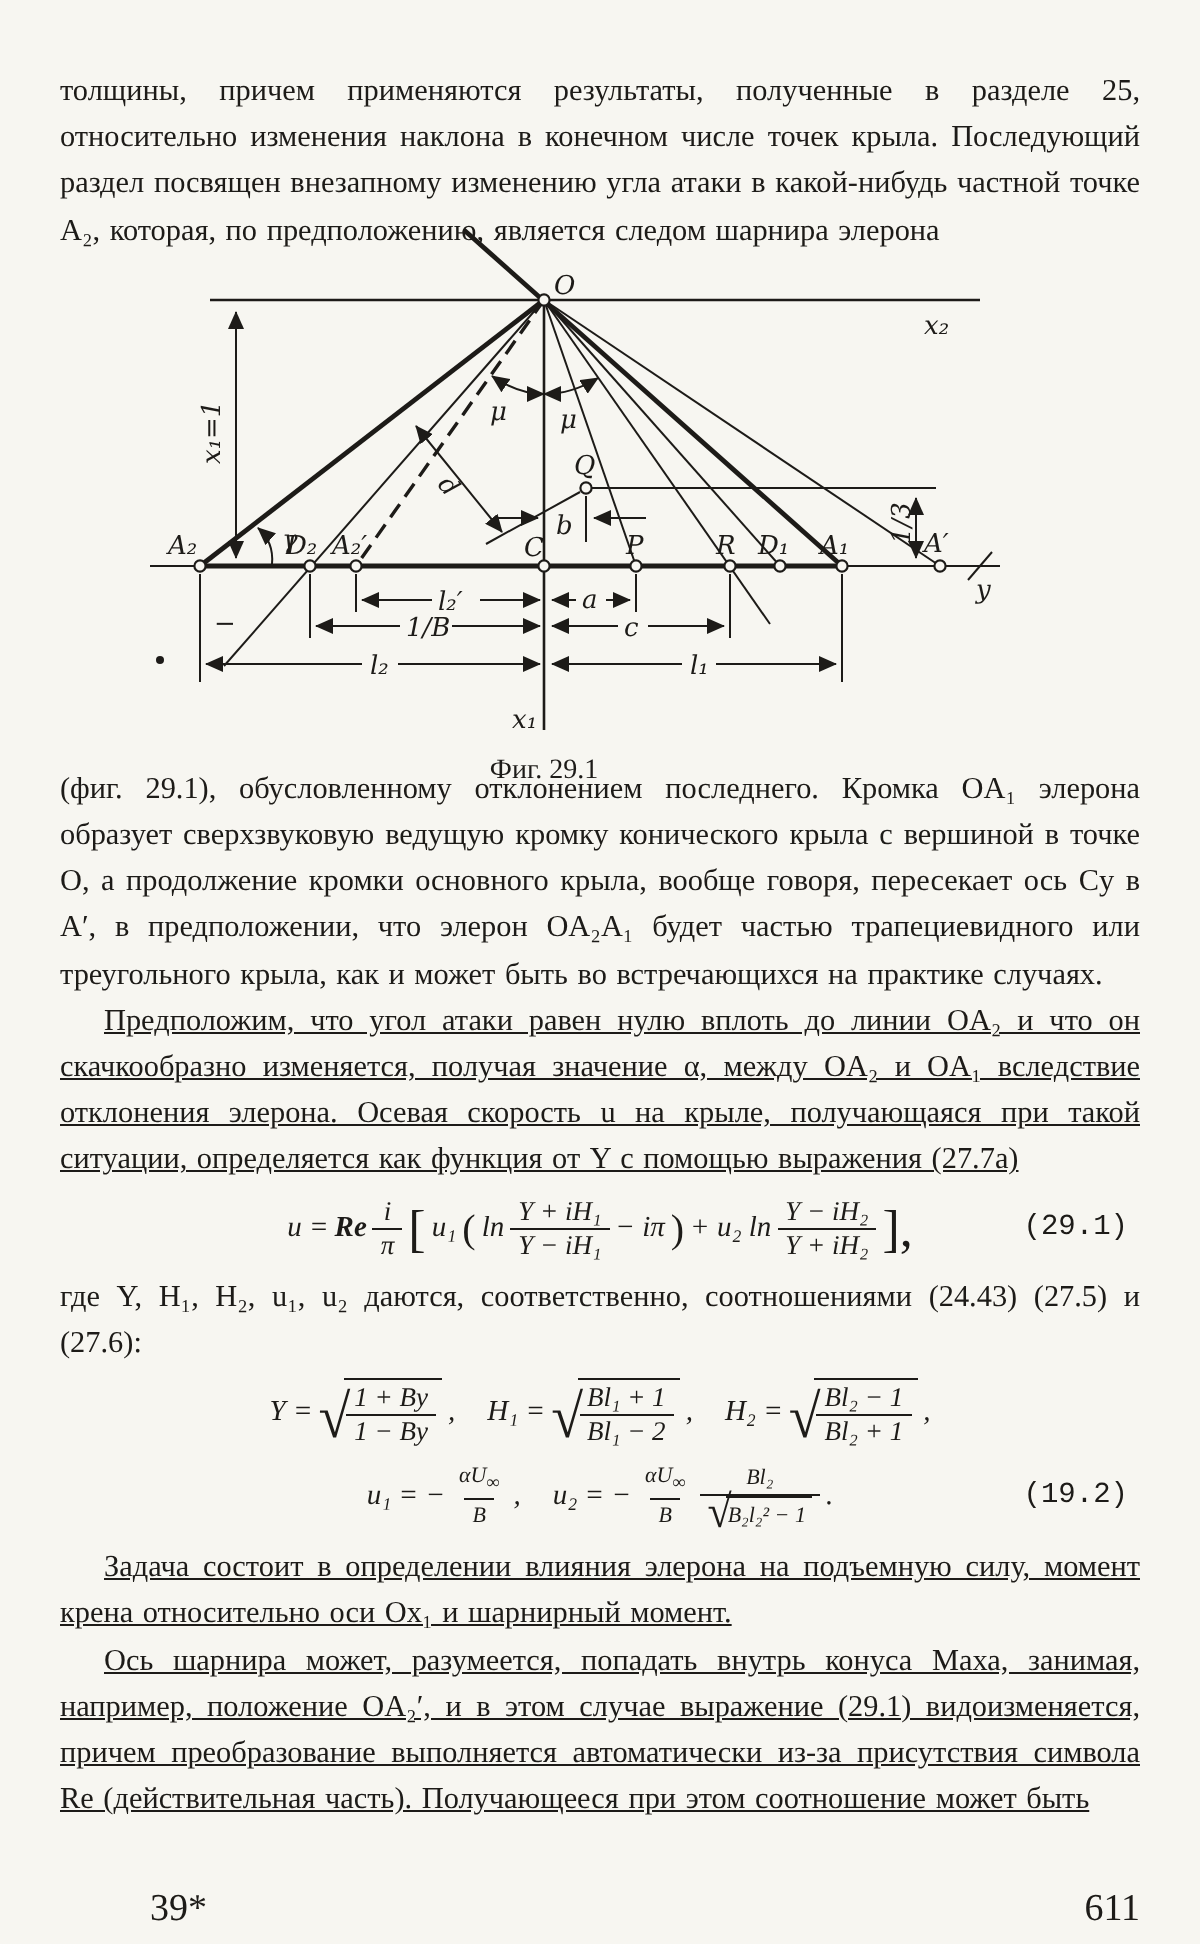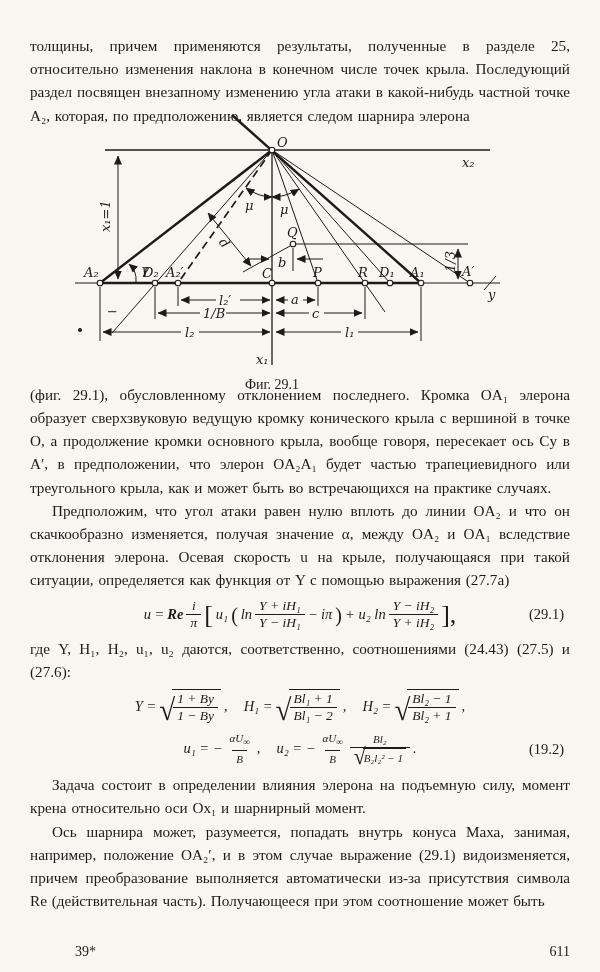--- a/index.html
+++ b/index.html
@@ -7,43 +7,43 @@
     position:relative;width:600px;height:972px;margin:0 auto;
     background:#f7f6f1;overflow:hidden;
     font-family:"Liberation Serif","DejaVu Serif",serif;
     color:#1d1b18;
   }
   .flow{position:absolute;left:30px;top:34px;width:540px;}
   p.body{
     margin:0;font-size:15.2px;line-height:23.2px;text-align:justify;
     word-spacing:1px;
   }
-  p.indent{text-indent:22px;}
+  p.indent{text-indent:22px;text-decoration:underline;}
   .fig-spacer{height:256px;}
   .figure-svg{position:absolute;left:20px;top:103px;}
   
   .eqline{position:relative;display:flex;align-items:center;justify-content:center;
     font-style:italic;font-size:14.5px;margin:6px 0;gap:3px;}
-  .eqtag{position:absolute;right:6px;top:50%;transform:translateY(-50%);font-style:normal;}
+  .eqtag{position:absolute;right:6px;top:50%;transform:translateY(-50%);font-style:normal;font-family:Liberation Mono, monospace;}
   .frac{display:inline-flex;flex-direction:column;align-items:center;vertical-align:middle;
     font-size:13.5px;line-height:16px;}
   .frac .num{padding:0 4px;}
   .frac .den{border-top:1.2px solid #1d1b18;padding:0 4px;}
   .bigbr{font-size:26px;font-style:normal;line-height:0;position:relative;top:1px;}
   .medbr{font-size:20px;font-style:normal;line-height:0;position:relative;top:1px;}
   .re{font-weight:bold;}
   .sq{font-style:normal;font-size:200%;line-height:0;display:inline-block;
     transform:scaleY(1.05);margin-right:-3px;position:relative;top:2px;}
   .rad{display:inline-block;border-top:1.2px solid #1d1b18;padding:1px 3px 0 1px;}
   .radgrp{display:inline-flex;align-items:center;}
   .eqrow2 .frac{font-size:11px;}
   .gap{width:10px;display:inline-block;}
   
   .footer{position:absolute;left:30px;right:30px;top:944px;display:flex;
-    justify-content:space-between;font-size:14px;}
+    justify-content:space-between;font-size:19px;}
   .footer .fl{margin-left:45px;}
   
   .ln{stroke:#1d1b18;stroke-width:1;fill:none;}
   .md{stroke-width:1.3;}
   .thick{stroke-width:2.4;}
   .dash{stroke-width:1.7;stroke-dasharray:8 4.5;}
   .dim{stroke:#1d1b18;stroke-width:1;fill:none;
     marker-start:url(#ar);marker-end:url(#ar);}
   .dime{stroke:#1d1b18;stroke-width:1;fill:none;marker-end:url(#ar);}
   .pt{fill:#f7f6f1;stroke:#1d1b18;stroke-width:1.1;}

